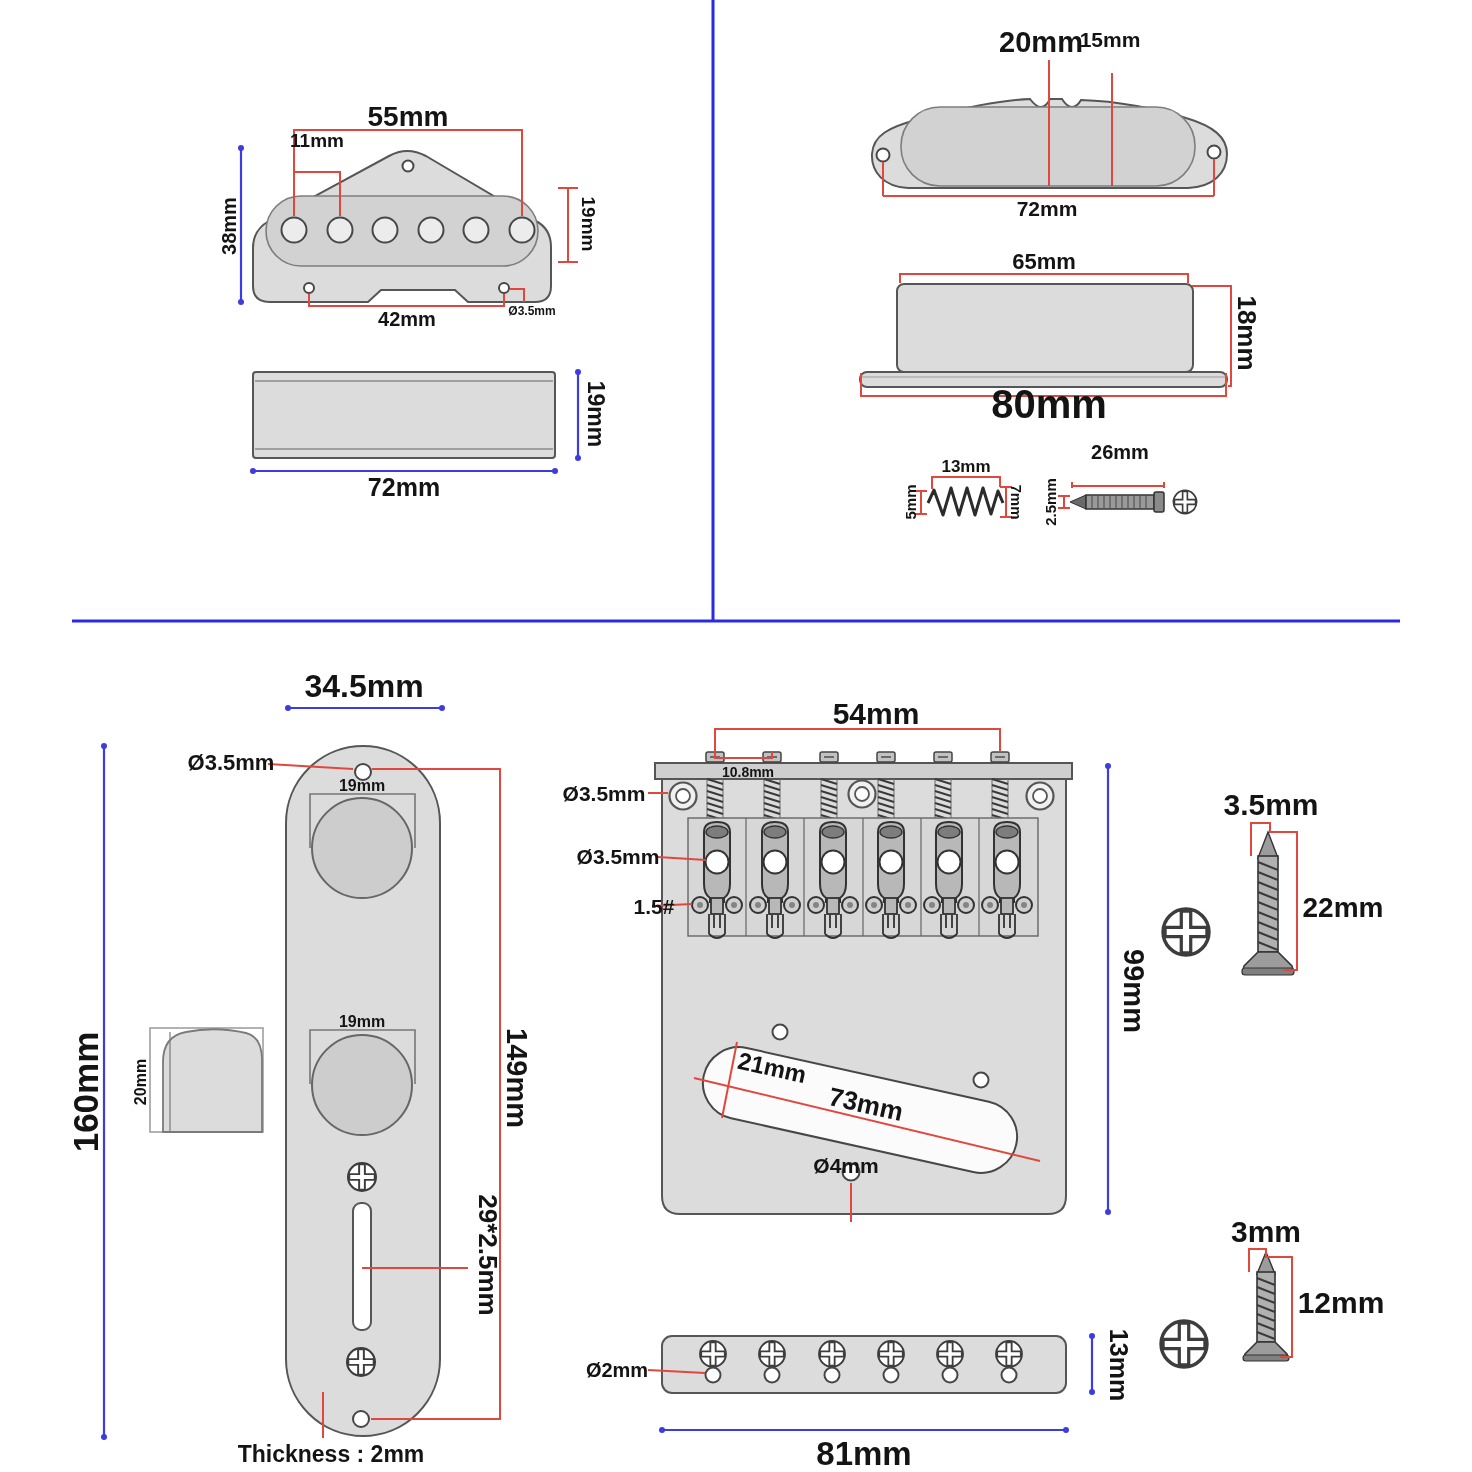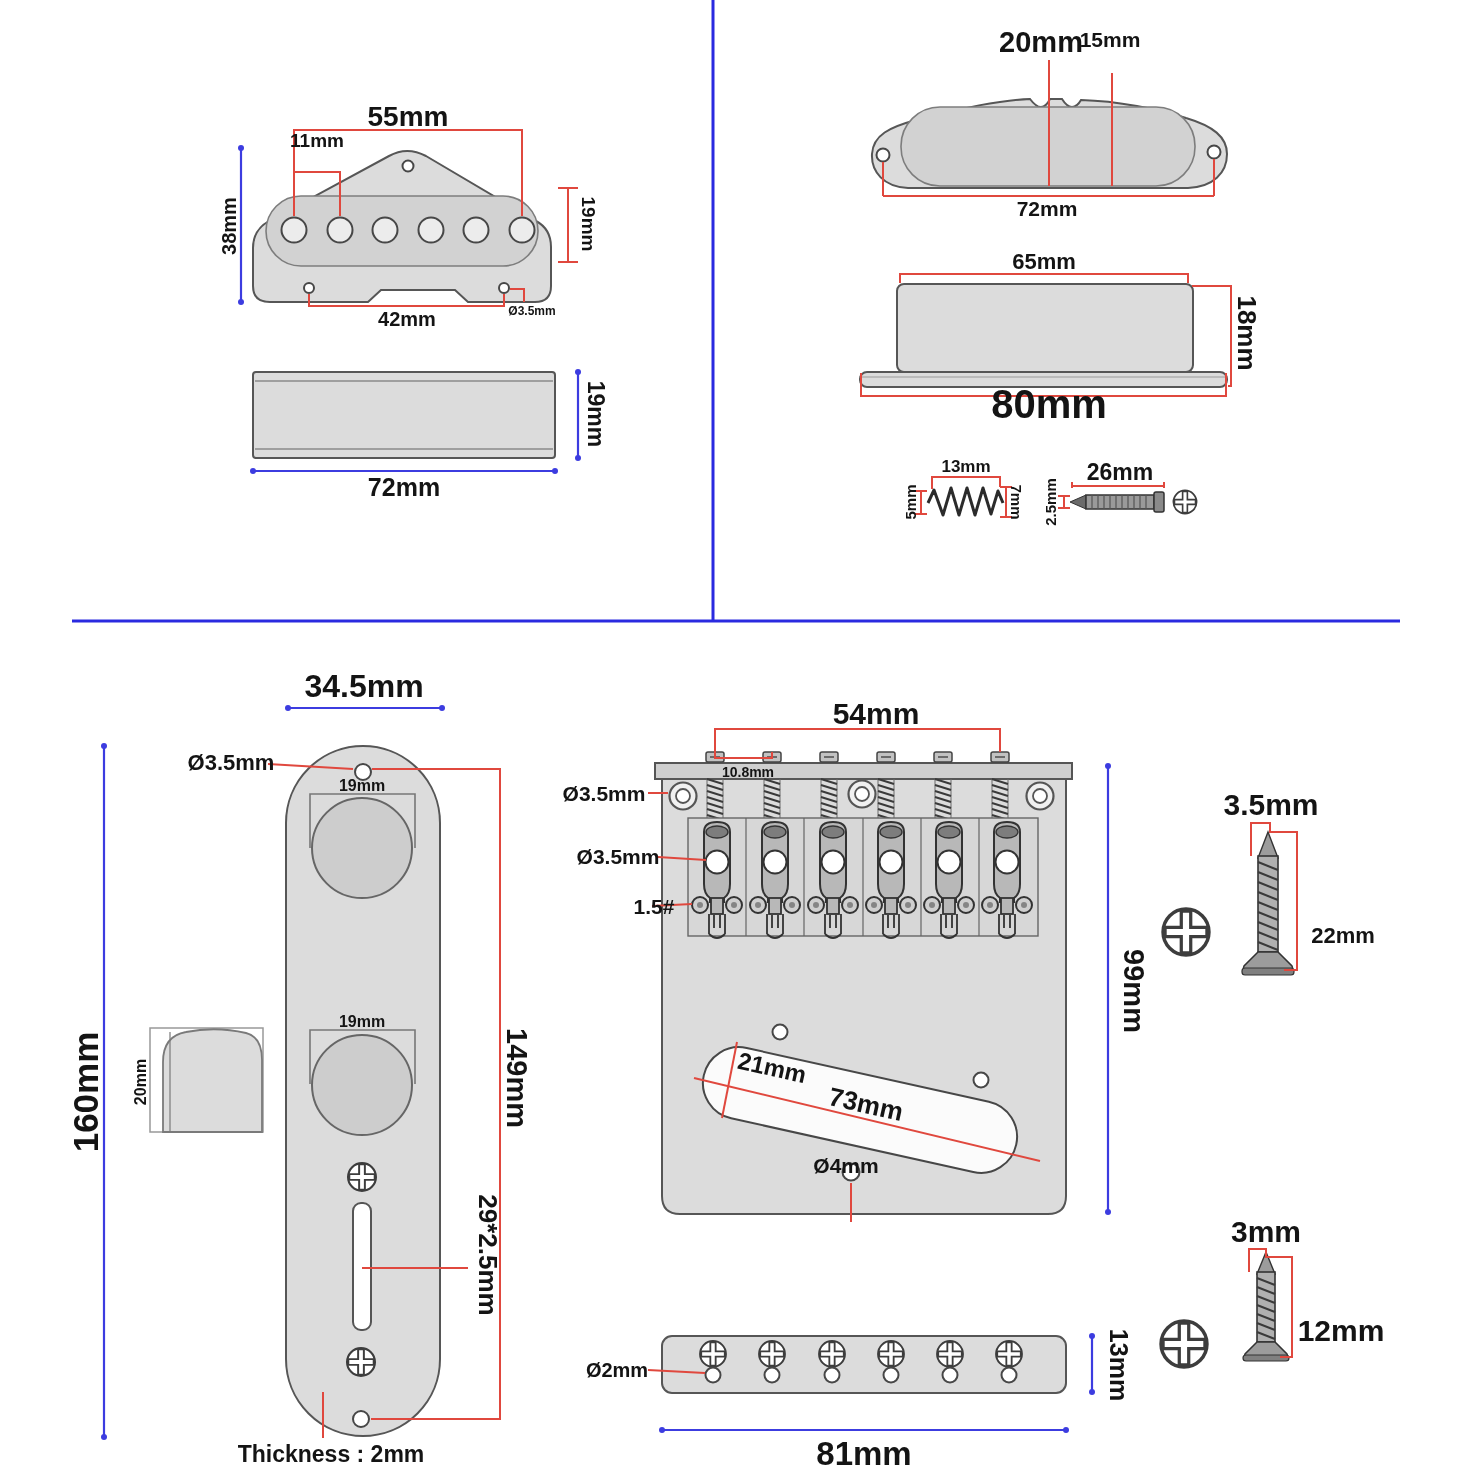--- a/index.html
+++ b/index.html
@@ -253,21 +253,21 @@
 <div class="lbl" style="left:1041px;top:42px;font-size:29px">20mm</div>
 <div class="lbl" style="left:1110px;top:39px;font-size:21px">15mm</div>
 <div class="lbl" style="left:1047px;top:208px;font-size:21px">72mm</div>
 <div class="lbl" style="left:1044px;top:262px;font-size:22px">65mm</div>
 <div class="lbl r90" style="left:1247px;top:333px;font-size:26px">18mm</div>
 <div class="lbl" style="left:1049px;top:404px;font-size:40px">80mm</div>
 <div class="lbl" style="left:966px;top:466px;font-size:17px">13mm</div>
 <div class="lbl rn90" style="left:910px;top:502px;font-size:15px">5mm</div>
 <div class="lbl r90" style="left:1016px;top:502px;font-size:15px">7mm</div>
 <div class="lbl rn90" style="left:1050px;top:502px;font-size:15px">2.5mm</div>
-<div class="lbl" style="left:1120px;top:472px;font-size:23px">26mm</div>
+<div class="lbl" style="left:1120px;top:452px;font-size:20px">26mm</div>
 
 <div class="lbl" style="left:364px;top:686px;font-size:32px">34.5mm</div>
 <div class="lbl" style="left:231px;top:763px;font-size:22px">Ø3.5mm</div>
 <div class="lbl" style="left:362px;top:786px;font-size:16px">19mm</div>
 <div class="lbl" style="left:362px;top:1022px;font-size:16px">19mm</div>
 <div class="lbl rn90" style="left:141px;top:1082px;font-size:16px">20mm</div>
 <div class="lbl rn90" style="left:85px;top:1092px;font-size:35px">160mm</div>
 <div class="lbl r90" style="left:516px;top:1078px;font-size:29px">149mm</div>
 <div class="lbl r90" style="left:488px;top:1255px;font-size:26px">29*2.5mm</div>
 <div class="lbl" style="left:331px;top:1454px;font-size:23px">Thickness : 2mm</div>
@@ -280,17 +280,17 @@
 <div class="lbl t12" style="left:772px;top:1068px;font-size:24px">21mm</div>
 <div class="lbl t12" style="left:866px;top:1104px;font-size:26px">73mm</div>
 <div class="lbl" style="left:846px;top:1165px;font-size:21px">Ø4mm</div>
 <div class="lbl r90" style="left:1133px;top:991px;font-size:29px">99mm</div>
 
 <div class="lbl" style="left:617px;top:1370px;font-size:20px">Ø2mm</div>
 <div class="lbl" style="left:864px;top:1453px;font-size:33px">81mm</div>
 <div class="lbl r90" style="left:1118px;top:1365px;font-size:25px">13mm</div>
 
 <div class="lbl" style="left:1271px;top:805px;font-size:30px">3.5mm</div>
-<div class="lbl" style="left:1343px;top:936px;font-size:22px">22mm</div>
+<div class="lbl" style="left:1343px;top:908px;font-size:28px">22mm</div>
 <div class="lbl" style="left:1266px;top:1232px;font-size:30px">3mm</div>
-<div class="lbl" style="left:1341px;top:1331px;font-size:30px">12mm</div>
+<div class="lbl" style="left:1341px;top:1303px;font-size:30px">12mm</div>
 
 </div>
 
 </body></html>

